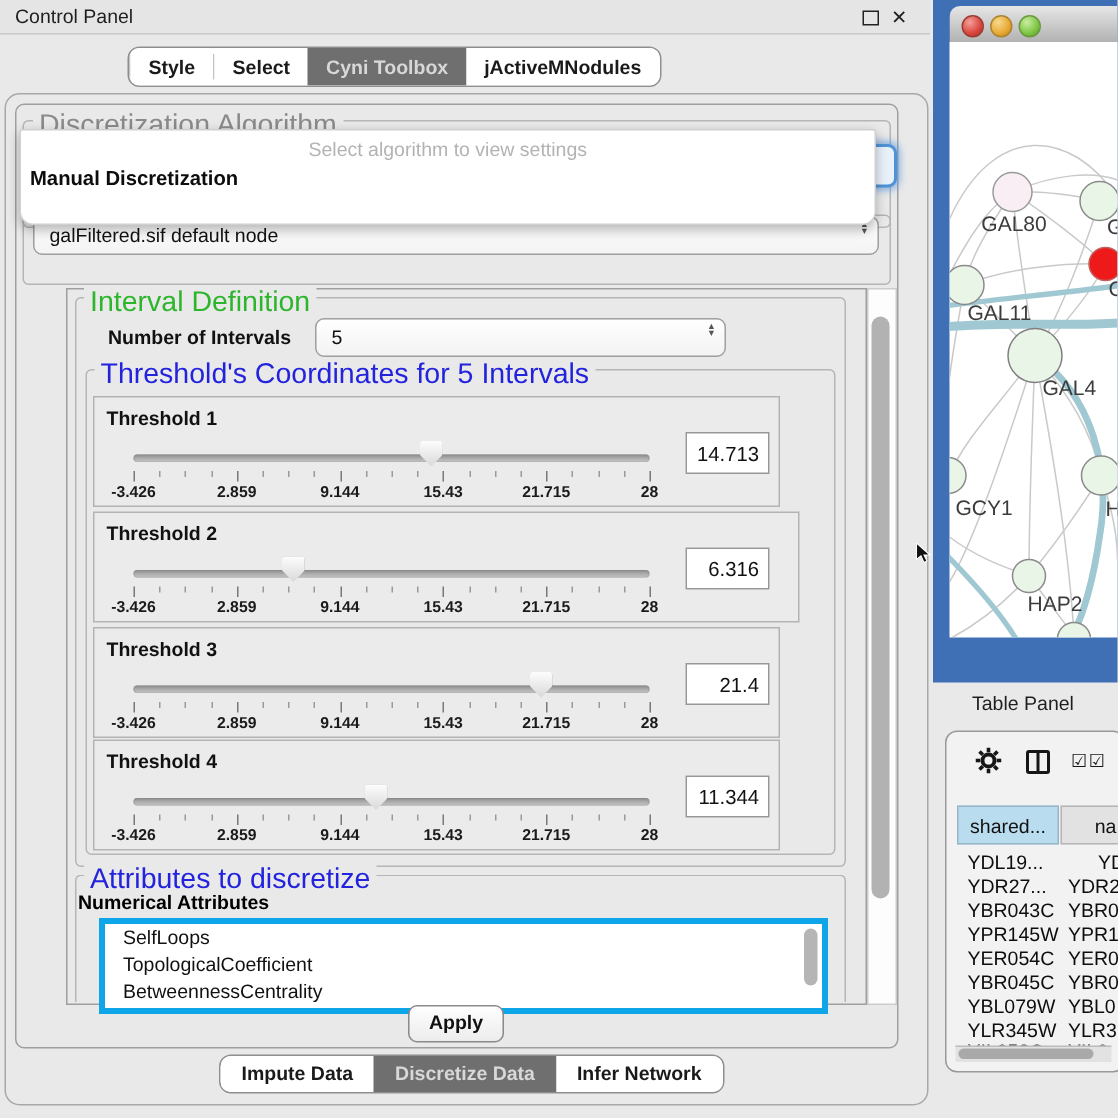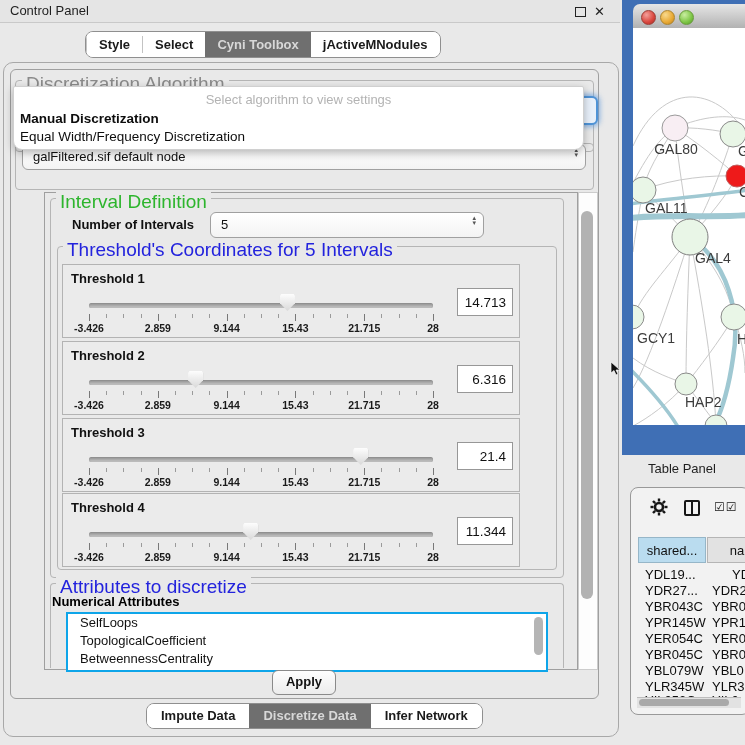--- a/index.html
+++ b/index.html
@@ -43,21 +43,21 @@
     clip-path:polygon(8% 0,92% 0,100% 12%,100% 55%,50% 100%,0 55%,0 12%);
     filter:drop-shadow(0 0 1px #6f6f6f);}
   .ticks{position:absolute;left:26px;top:49px;width:344px;height:8px;}
   .tick{position:absolute;top:0;width:1px;height:4px;background:#9a9a9a;}
   .tick.major{height:7px;background:#787878;}
   .scale{position:absolute;left:26px;top:57px;width:344px;height:12px;}
   .scale span{position:absolute;transform:translateX(-50%);font-size:10.5px;font-weight:600;color:#1a1a1a;}
   .valbox{position:absolute;left:394px;top:23px;width:56px;height:28px;background:#fff;border:1px solid #979797;
     font-size:13.5px;color:#111;text-align:right;line-height:28px;padding-right:6px;box-sizing:border-box;}
   
-  #attrlist{left:66px;top:612px;width:478px;height:56px;background:#fff;border:2px solid #0ea5e9;overflow:hidden;}
+  #attrlist{left:66px;top:612px;width:478px;height:56px;background:#fff;border:4px solid #0ea5e9;overflow:hidden;}
   #attrlist .li{font-size:13px;color:#111;padding:1px 0 1px 12px;line-height:16px;}
   .vscroll-thumb{position:absolute;border-radius:6px;background:#b5b5b5;}
   
   #applybtn{left:272px;top:670px;width:62px;height:23px;border:1px solid #8a8a8a;border-radius:6px;
     background:linear-gradient(#fefefe,#ececec);font-size:13px;font-weight:600;color:#111;text-align:center;line-height:22px;}
   #bottomtabs{left:146px;top:703px;height:24px;background:#fff;border:1px solid #8f8f8f;border-radius:8px;display:flex;overflow:hidden;}
   .btab{padding:0 14px;font-size:13px;font-weight:600;color:#1a1a1a;line-height:24px;background:#fff;}
   
   #netwin{left:622px;top:0;width:123px;height:455px;background:#3f6fb5;}
   #nettitle{left:633px;top:4px;width:112px;height:24px;background:linear-gradient(#e6e6e6,#b2b2b2);
@@ -115,21 +115,20 @@
 <div class="abs groupbox" style="left:15px;top:143px;width:577px;height:45px;"></div>
 <span class="grouplabel" style="left:22px;top:136px;color:#2a2a2a;">Table Data</span>
 <div class="abs combo" style="left:22px;top:144px;width:562px;height:24px;">
   <span class="val">galFiltered.sif default node</span>
   <span class="stepper">▴<br>▾</span>
 </div>
 
 <div class="abs" id="algo-popup">
   <div class="prompt">Select algorithm to view settings</div>
   <div class="opt1">Manual Discretization</div>
-  <div class="opt2">Equal Width/Frequency Discretization</div>
 </div>
 
 <div class="abs" style="left:44px;top:192px;width:532px;height:476px;border:1px solid #9f9f9f;overflow:hidden;background:#e9e9e9;">
 </div>
 <div class="abs" id="mainscroll">
     <div></div>
   </div>
 
 <div class="abs groupbox" style="left:50px;top:198px;width:512px;height:378px;"></div>
 <span class="grouplabel" style="left:56px;top:191px;color:#2db52d;">Interval Definition</span>
@@ -173,21 +172,21 @@
     <span style="left:0%">-3.426</span>
     <span style="left:20%">2.859</span>
     <span style="left:40%">9.144</span>
     <span style="left:60%">15.43</span>
     <span style="left:80%">21.715</span>
     <span style="left:100%">28</span>
   </div>
   <div class="valbox">14.713</div>
 </div>
 
-<div class="thr" style="top:341px;">
+<div class="thr" style="top:341px;padding-left:13px;">
   <div class="lbl">Threshold 2</div>
   <div class="track"></div>
   <div class="thumb" style="left: 125.14px;"></div>
   <div class="ticks">
       <div class="tick major" style="left: 0%;"></div>
       <div class="tick" style="left: 5%;"></div>
       <div class="tick" style="left: 10%;"></div>
       <div class="tick" style="left: 15%;"></div>
       <div class="tick major" style="left: 20%;"></div>
       <div class="tick" style="left: 25%;"></div>

